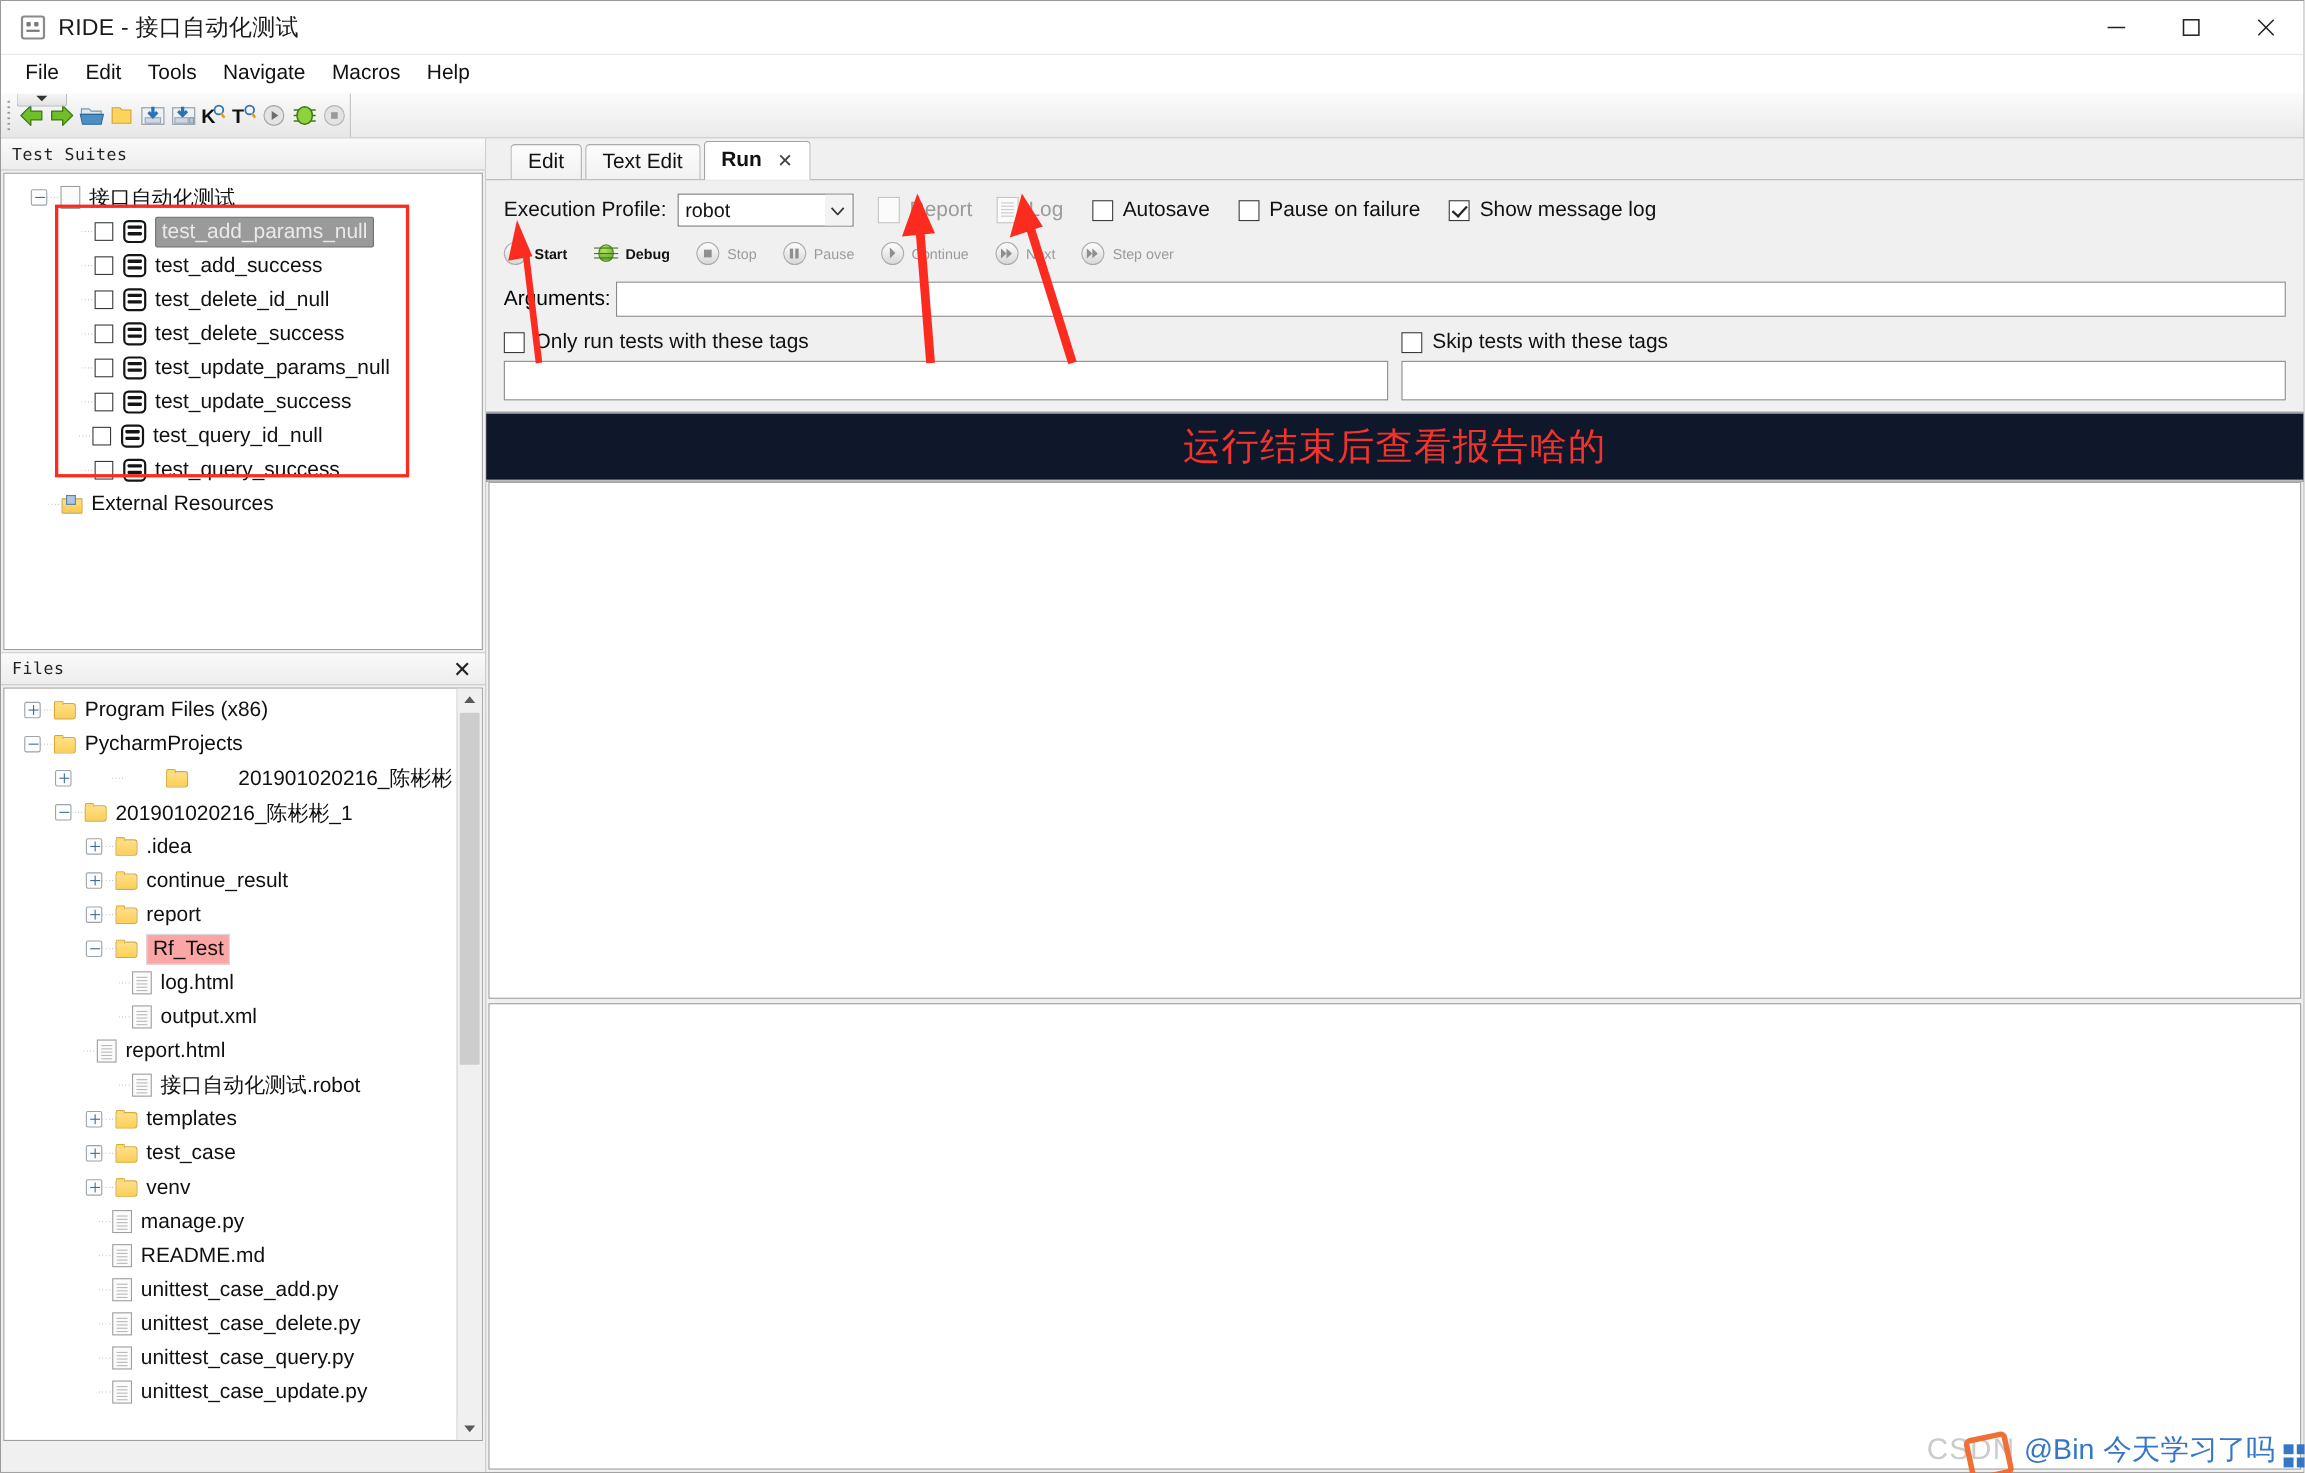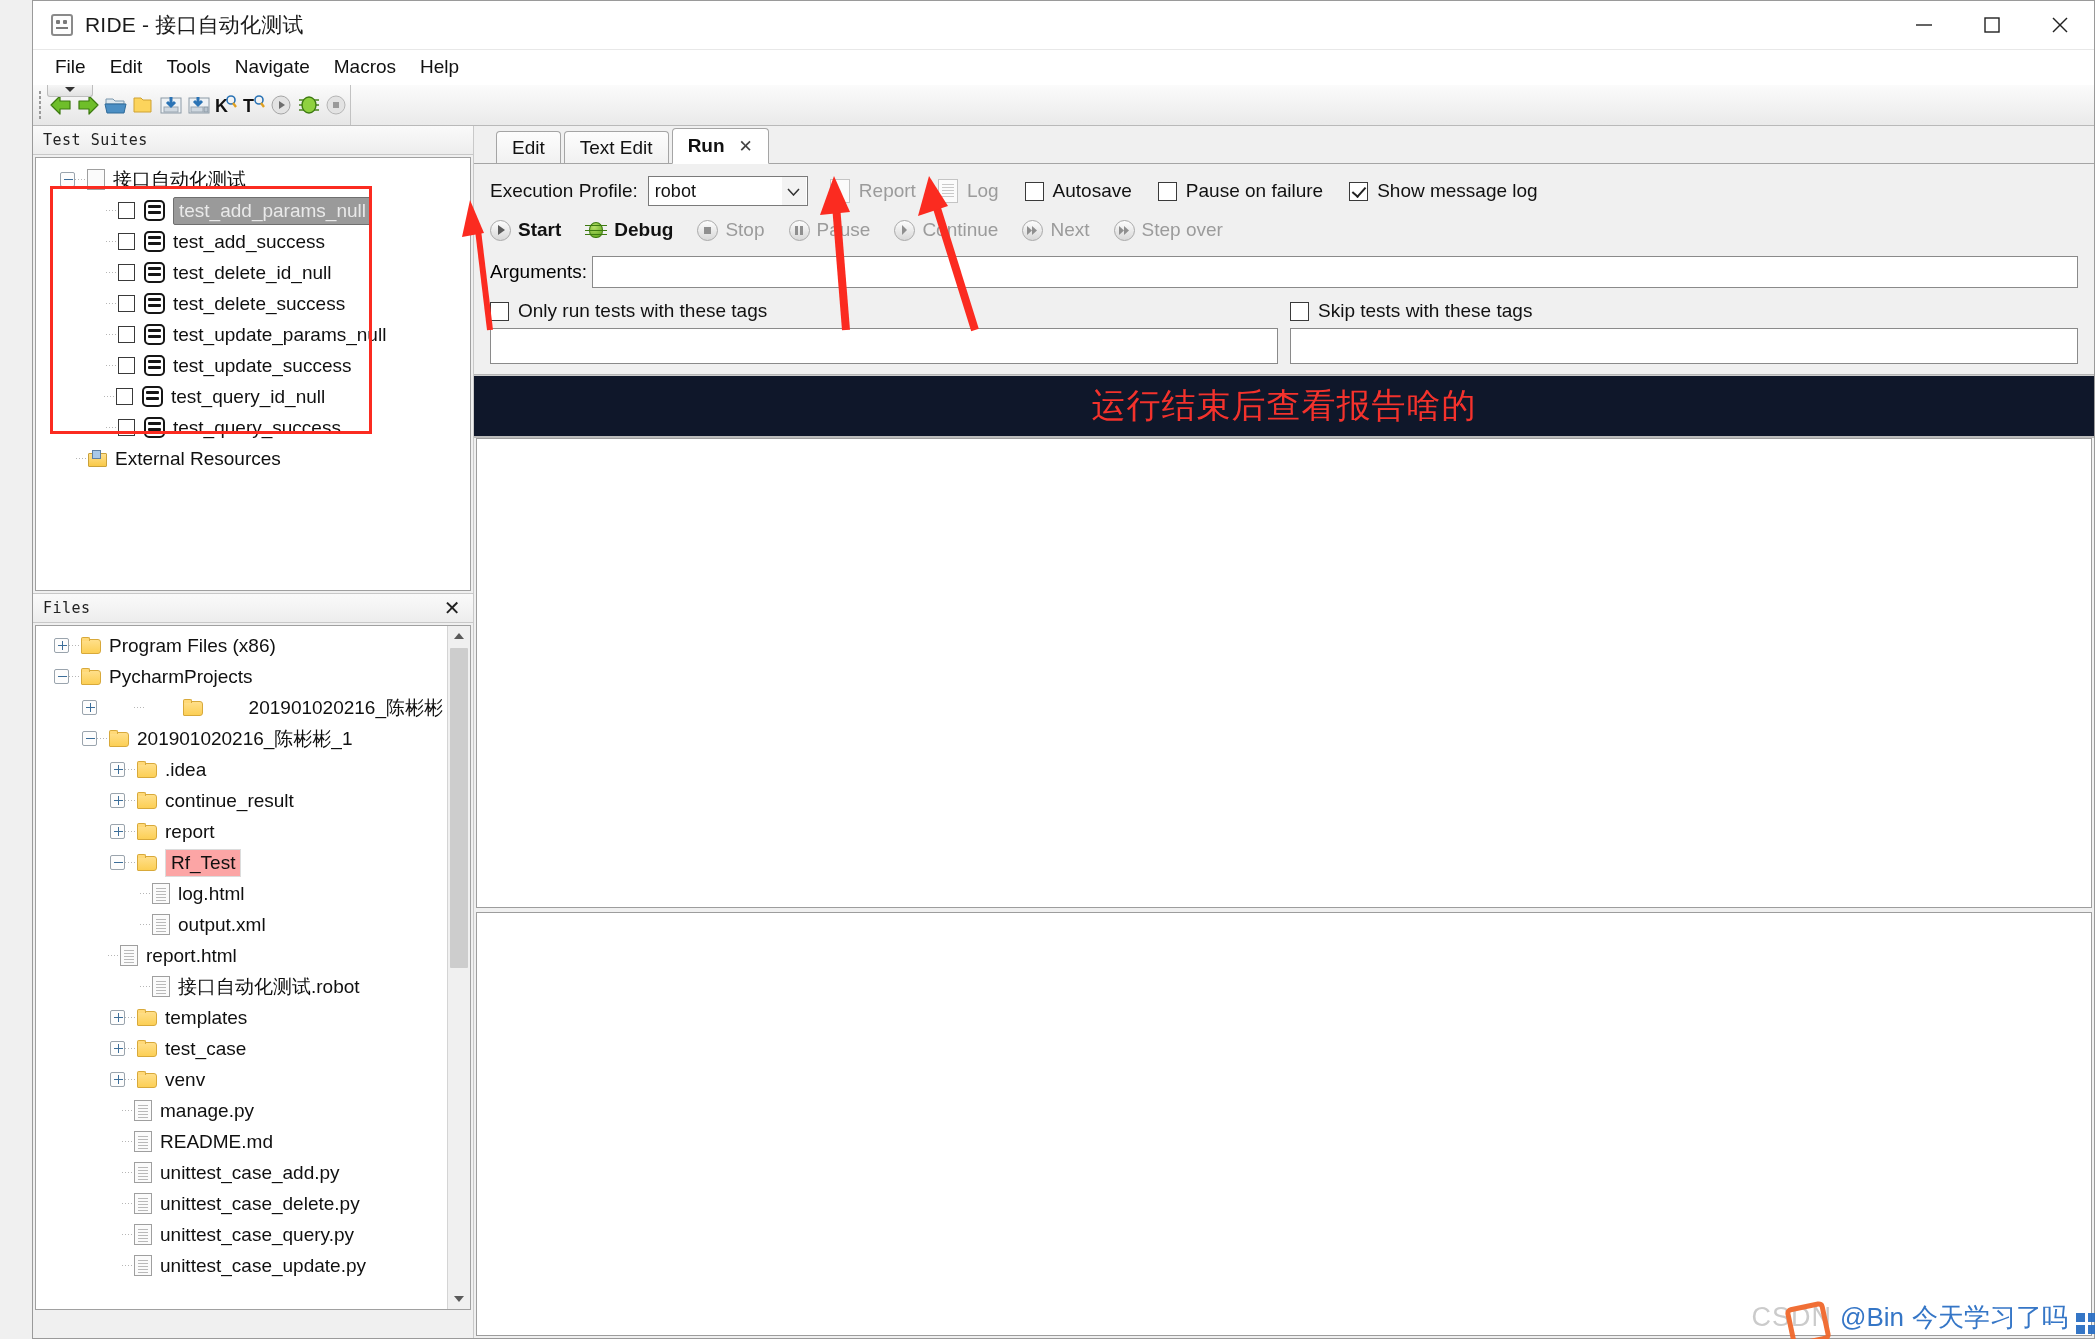--- a/index.html
+++ b/index.html
@@ -9,21 +9,21 @@
     font-family:"Liberation Sans",sans-serif;
     -webkit-font-smoothing:antialiased;
     overflow:hidden;
     position:relative;
   }
   .app{
     position:absolute;inset:0;
     background:#f0f0f0;
     border:1px solid #9a9a9a;
     box-sizing:border-box;
-    display:flex;flex-direction:column;margin-left:32px;
+    display:flex;flex-direction:column;
   }
 
   
   .titlebar{
     height:48px;flex:0 0 48px;
     background:#ffffff;
     display:flex;align-items:center;
     border-bottom:1px solid #e8e8e8;
   }
   .title-icon{
@@ -282,21 +282,21 @@
     width:19px;height:19px;border:1px solid #3a3a3a;background:#fff;
     margin-right:9px;box-sizing:border-box;position:relative;flex:0 0 19px;
   }
   .chk.checked:after{
     content:"";position:absolute;left:5px;top:1px;width:6px;height:11px;
     border:solid #222;border-width:0 2px 2px 0;transform:rotate(42deg);
   }
   .ckbox{display:flex;align-items:center;margin-left:26px;font-size:19px;color:#111;}
 
   .runrow2{display:flex;align-items:center;padding:0 16px;height:40px;}
-  .rbtn{display:flex;align-items:center;margin-right:24px;font-size:19px;color:#9b9b9b;}
+  .rbtn{display:flex;align-items:center;margin-right:24px;font-size:13px;color:#9b9b9b;}
   .rbtn.on{color:#111;font-weight:bold;}
   .circ{
     width:21px;height:21px;border-radius:50%;margin-right:7px;
     background:linear-gradient(#fdfdfd,#d8d8d8);border:1px solid #a9a9a9;
     display:flex;align-items:center;justify-content:center;box-sizing:border-box;
   }
   .circ .tri{
     width:0;height:0;border-left:7px solid #5b5b5b;
     border-top:5px solid transparent;border-bottom:5px solid transparent;
     margin-left:2px;

